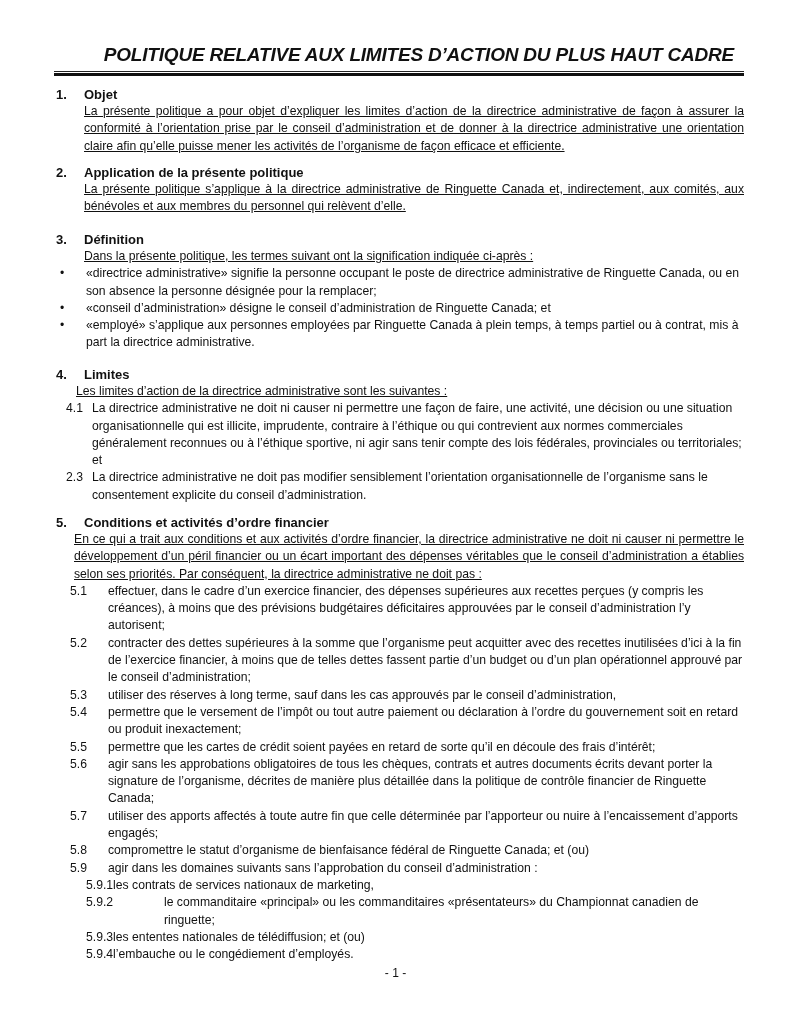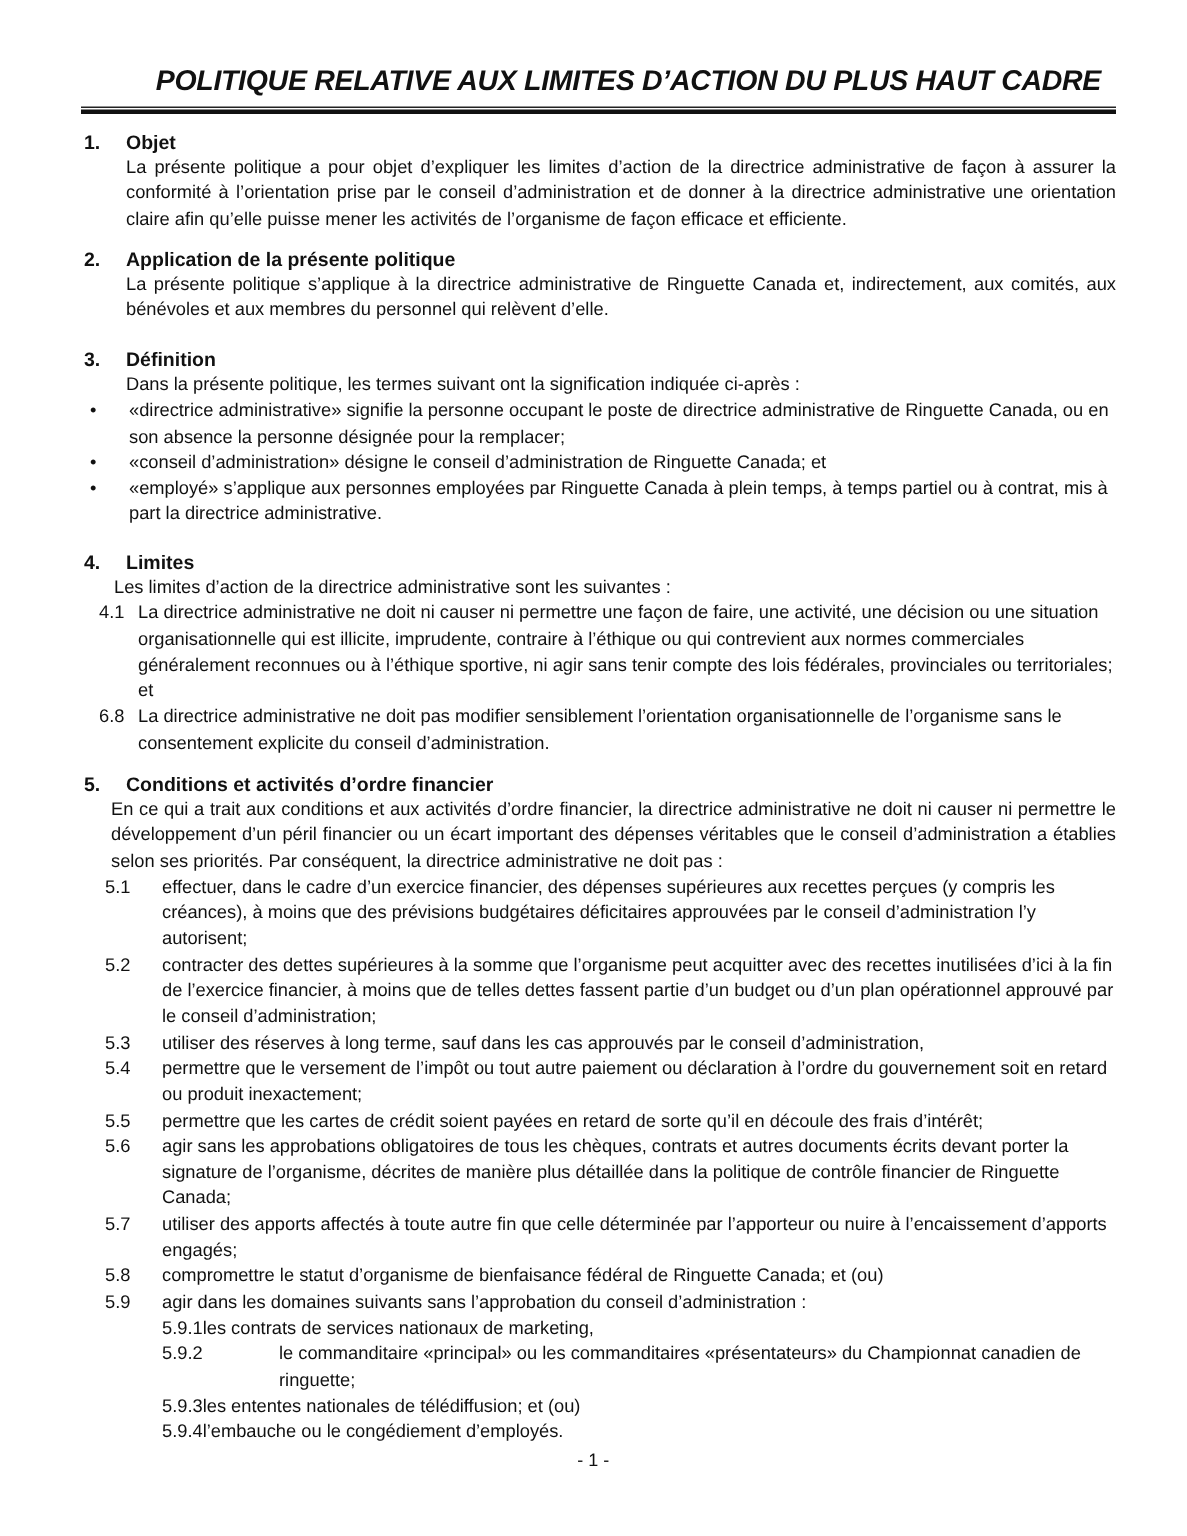--- a/index.html
+++ b/index.html
@@ -11,37 +11,37 @@
     position: absolute; left: 94px; top: 44px; width: 640px;
     font-weight: bold; font-style: italic; font-size: 19px; letter-spacing: -0.2px;
     text-align: right; white-space: nowrap;
   }
   .rule-thin { position: absolute; left: 54px; top: 71px; width: 690px; height: 1px; background: #222; }
   .rule-thick { position: absolute; left: 54px; top: 73px; width: 690px; height: 3px; background: #111; }
 
   .sec { position: absolute; left: 56px; width: 688px; }
   .sec-head { display: flex; font-weight: bold; font-size: 13px; line-height: 17px; }
   .sec-num { width: 28px; flex: none; }
-  .para { margin-left: 28px; line-height: 17.3px; }
+  .para { margin-left: 28px; line-height: 17.3px; text-decoration: underline; }
   .just-last { text-align: justify; text-align-last: left; }
 
   .bullets { margin-left: 4px; }
   .bullet { display: flex; line-height: 17.3px; }
   .bullet .dot { width: 26px; flex: none; text-align: left; padding-left: 0; }
   .bullet .txt { flex: 1; }
 
   .items { margin-left: 10px; }
   .item { display: flex; line-height: 17.3px; }
   .item .n { width: 26px; flex: none; }
   .item .t { flex: 1; }
 
   .items5 { margin-left: 14px; }
   .items5 .item .n { width: 38px; }
 
-  .sub { margin-left: 52px; }
+  .sub { margin-left: 30px; }
   .sub .row { display: flex; line-height: 17.3px; }
   .sub .row .n { flex: none; white-space: nowrap; }
   .sub .row.wide .n { width: 78px; }
   .sub .row .t { flex: 1; }
 
   .page-num { position: absolute; left: 0; width: 791px; top: 966px; text-align: center; font-size: 12px; }
 </style>
 </head>
 <body>
 
@@ -92,21 +92,21 @@
     <span class="sec-num">4.</span>
     <span>Limites</span>
   </div>
   <div class="para" style="margin-left:20px;">Les limites d’action de la directrice administrative sont les suivantes :</div>
   <div class="items">
     <div class="item">
       <span class="n">4.1</span>
       <span class="t">La directrice administrative ne doit ni causer ni permettre une façon de faire, une activité, une décision ou une situation organisationnelle qui est illicite, imprudente, contraire à l’éthique ou qui contrevient aux normes commerciales généralement reconnues ou à l’éthique sportive, ni agir sans tenir compte des lois fédérales, provinciales ou territoriales; et</span>
     </div>
     <div class="item">
-      <span class="n">6.8</span>
+      <span class="n">2.3</span>
       <span class="t">La directrice administrative ne doit pas modifier sensiblement l’orientation organisationnelle de l’organisme sans le consentement explicite du conseil d’administration.</span>
     </div>
   </div>
 </div>
 
 <div class="sec" style="top:514px;">
   <div class="sec-head">
     <span class="sec-num">5.</span>
     <span>Conditions et activités d’ordre financier</span>
   </div>

